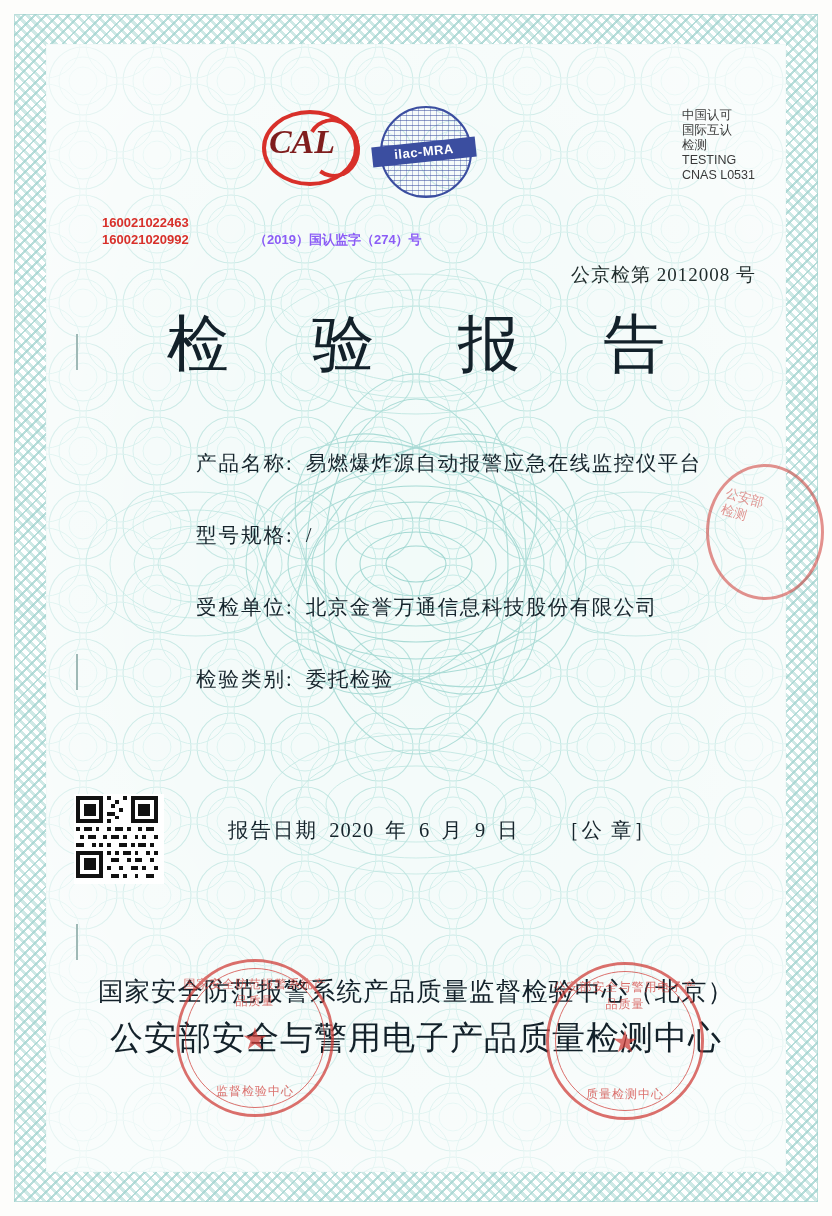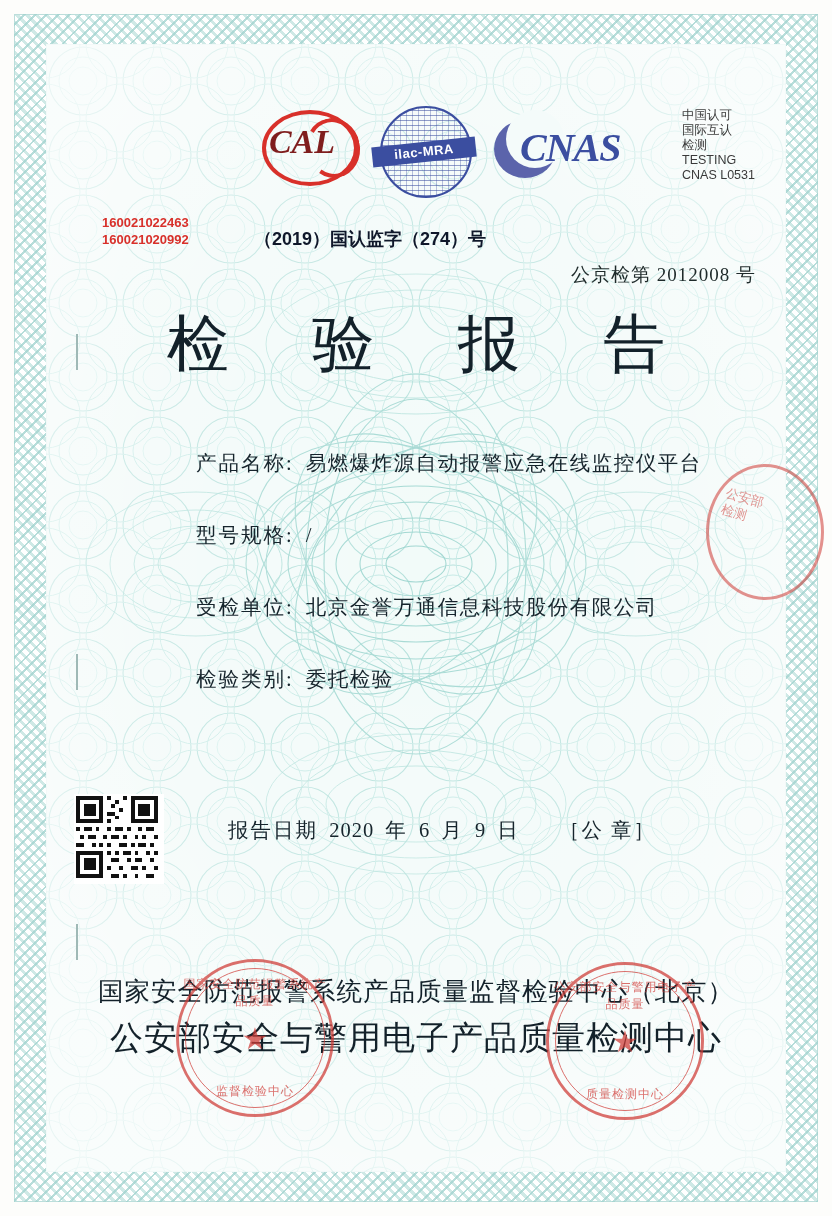--- a/index.html
+++ b/index.html
@@ -213,22 +213,22 @@
     position: absolute;
     left: 56px; top: 170px;
     width: 400px;
     color: #d8302a;
     font-family: "Liberation Sans", sans-serif;
     font-weight: bold;
     font-size: 13px;
     line-height: 17px;
   }
   .certnums .gov {
-    color: #0f172a;
-    font-size: 18px;
+    color: #8b5cf6;
+    font-size: 13px;
   }
 
   .report-no {
     position: absolute;
     right: 30px; top: 218px;
     font-size: 19px;
     color: #1e2a2a;
     letter-spacing: 1px;
   }
 
@@ -441,24 +441,20 @@
         <div class="txt">CAL</div>
       </div>
 
       <div class="ilac">
         <div class="globe"></div>
         <div class="band">
           <span>ilac-MRA</span>
         </div>
       </div>
 
-      <div class="cnas">
-        <div class="lens"></div>
-        <div class="word">CNAS</div>
-      </div>
 
       <div class="cnas-text">
         <div class="cn">中国认可</div>
         <div class="cn">国际互认</div>
         <div class="cn">检测</div>
         <div>TESTING</div>
         <div>CNAS L0531</div>
       </div>
     </div>
 

